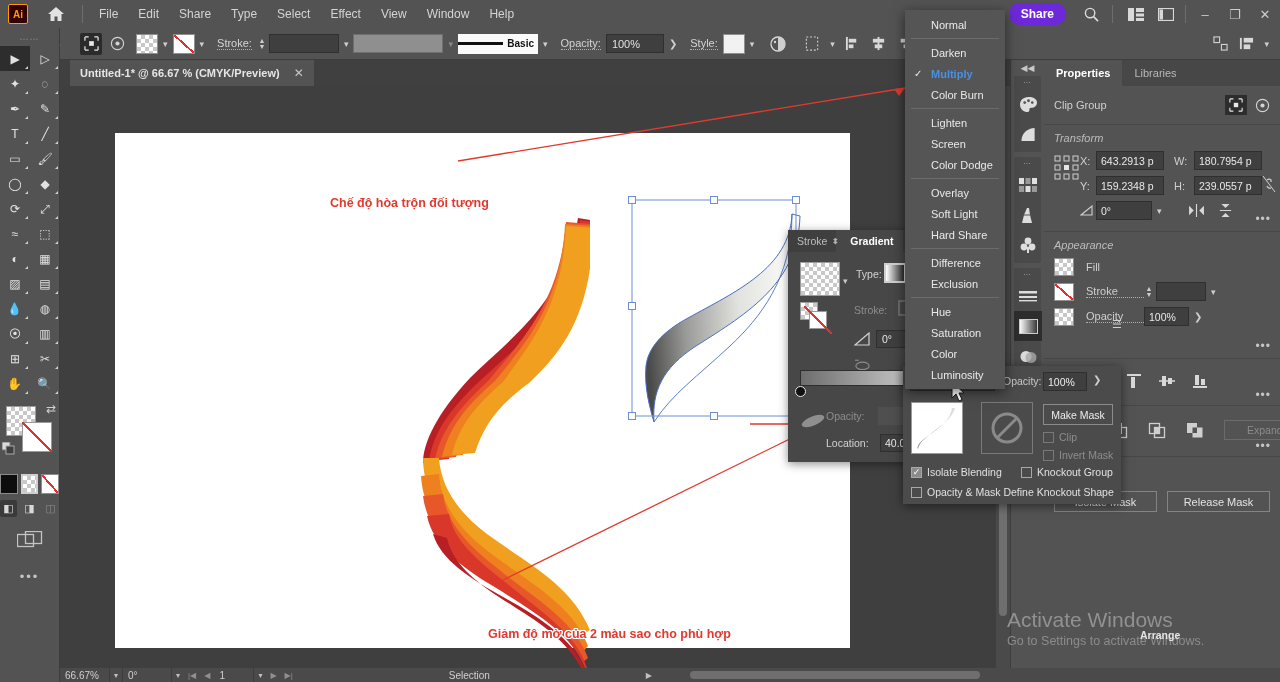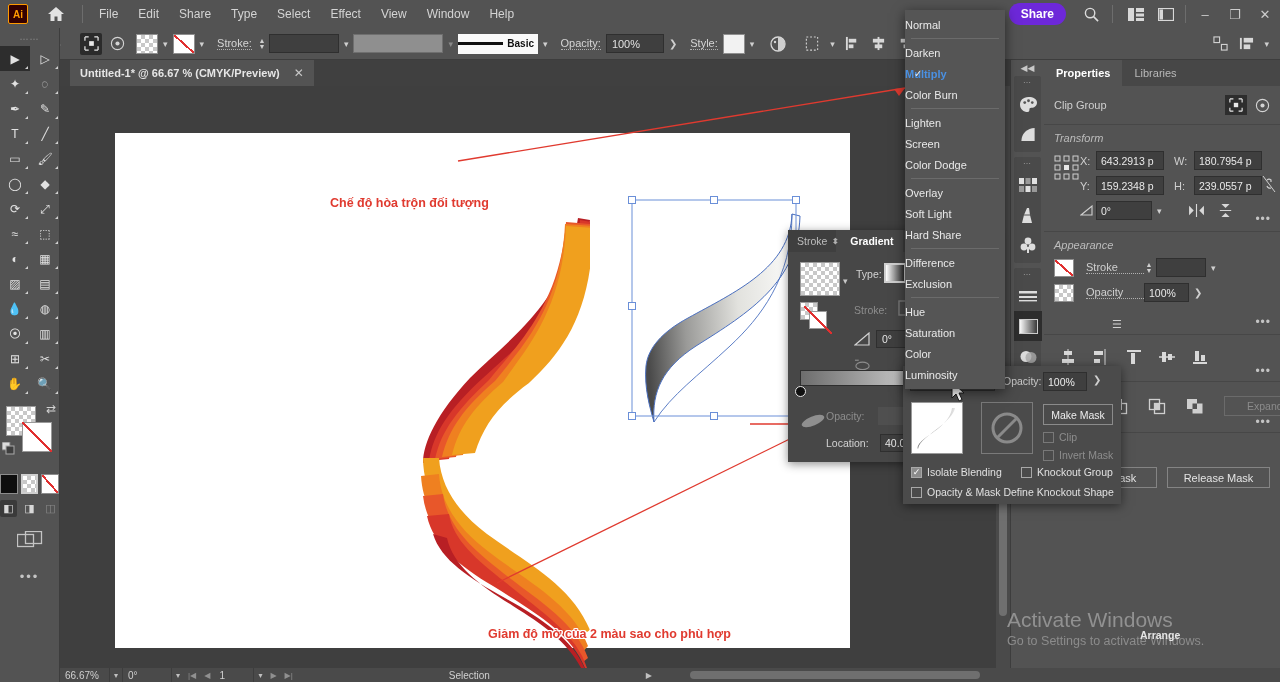--- a/index.html
+++ b/index.html
@@ -200,21 +200,21 @@
     background:#111; border:1px solid #e8e8e8;
   }
   .gmid { position:absolute; width:8px;height:8px;background:#e0e0e0;transform:rotate(45deg); }
 
   
   #blendmenu {
     position:absolute; left:905px; top:10px; width:100px;
     background:#555555; box-shadow:0 3px 12px rgba(0,0,0,.55); padding:4px 0;
     z-index:40;
   }
-  .bm-item { height:21px; display:flex; align-items:center; 
+  .bm-item { height:21px; display:flex; align-items:center; padding-left:26px;
     font-size:11px; color:#e9e9e9; position:relative; }
   .bm-item.checked { color:#4a90e2; font-weight:bold;}
   .bm-item.checked::before { content:'✓'; position:absolute; left:9px; color:#e9e9e9; font-size:10px; font-weight:normal;}
   .bm-sep { height:1px; background:#6b6b6b; margin:3px 6px; }
 
   
   #transpanel {
     position:absolute; left:903px; top:366px; width:218px; height:138px;
     background:#4b4b4b; box-shadow:0 2px 10px rgba(0,0,0,.5); z-index:35;
   }
@@ -720,20 +720,24 @@
             <line x1="1" y1="1" x2="13" y2="17" stroke="#cfcfcf" stroke-width="1"></line>
           </svg>
       </div>
     </div>
     <div class="dots" style="bottom:5px">•••</div>
   </div>
 
   <div class="psec" style="padding-bottom:26px">
     <div class="psec-title">Appearance</div>
     <div class="prow">
+      <div class="swatch-box checker" style="width:20px;height:18px"></div>
+      <div class="plabel" style="margin-left:12px">Fill</div>
+    </div>
+    <div class="prow">
       <div class="swatch-box" style="width:20px;height:18px;position:relative;background:#fff">
         <div style="position:absolute;inset:0;background:linear-gradient(to bottom left,transparent calc(50% - 1px),#e03030 calc(50% - 1px),#e03030 calc(50% + 1px),transparent calc(50% + 1px))"></div>
       </div>
       <div class="plabel nodash" style="margin-left:12px;width:58px">Stroke</div>
       <div class="stepper">
           <div>▲</div>
           <div>▼</div>
         </div>
       <div class="pfield" style="width:50px"></div>
       <div class="caret">▾</div>

